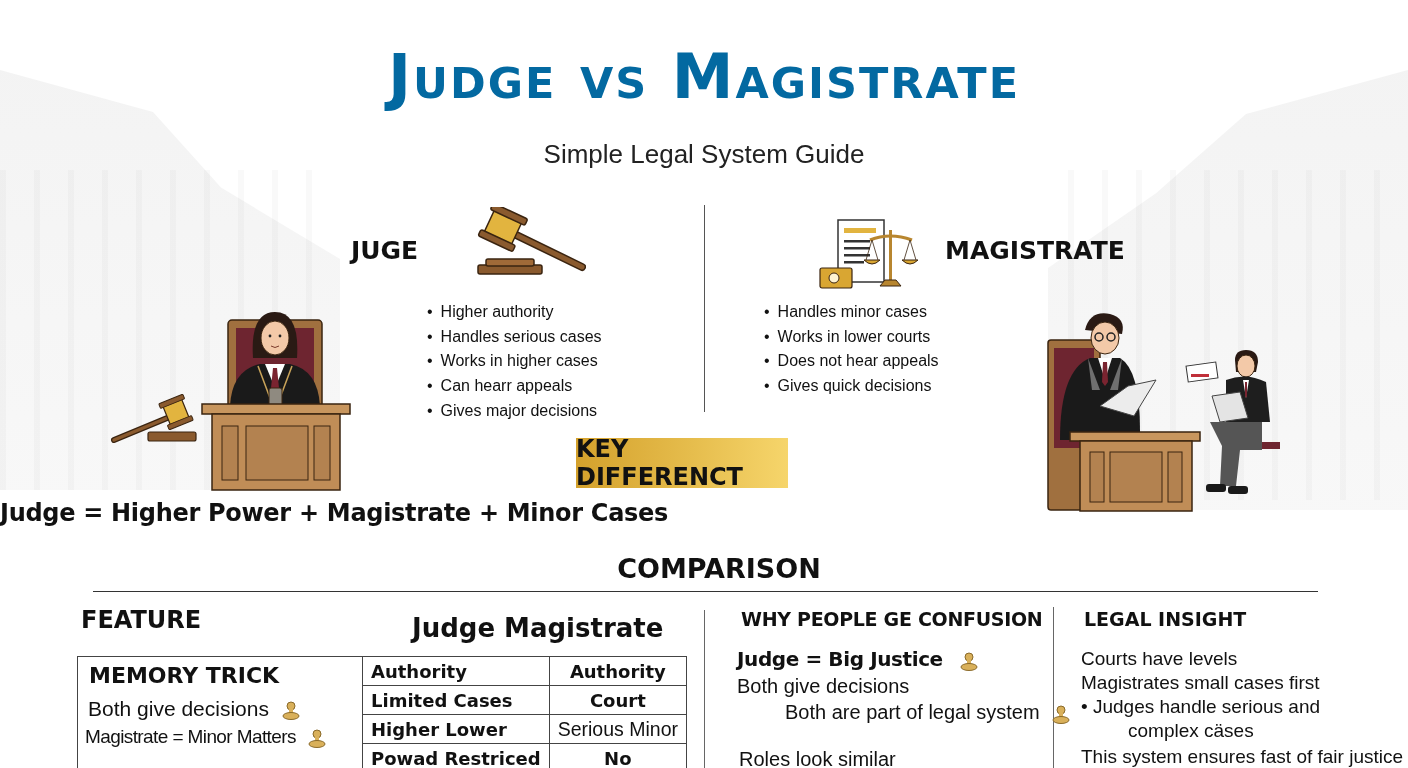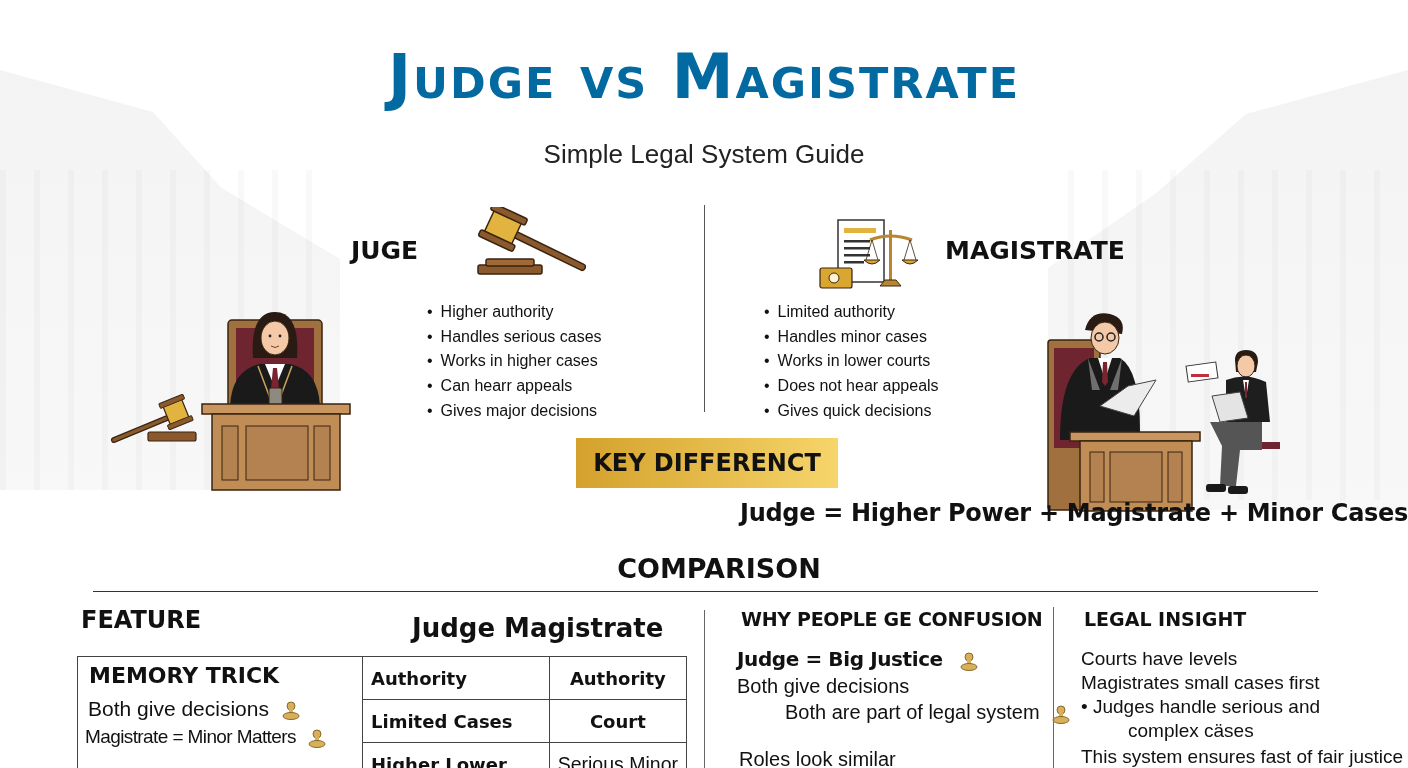--- a/index.html
+++ b/index.html
@@ -29,41 +29,41 @@
   .center-divider { left: 704px; top: 205px; width: 1px; height: 207px; background: #555; }
 
   .heading-judge { left: 351px; top: 236px; font-family: "DejaVu Sans", sans-serif; font-weight: bold; font-size: 25px; }
   .heading-mag { left: 945px; top: 236px; font-family: "DejaVu Sans", sans-serif; font-weight: bold; font-size: 25px; }
 
   .bullets { font-size: 16px; line-height: 24.7px; color: #111; list-style: none; }
   .bullets li::before { content: "\2022"; margin-right: 8px; }
   .bullets-judge { left: 427px; top: 300px; }
   .bullets-mag { left: 764px; top: 300px; }
 
-  .key-badge { left: 576px; top: 438px; width: 262px; height: 50px;
+  .key-badge { left: 576px; top: 438px; width: 212px; height: 50px;
     background: linear-gradient(90deg, #d4a12c 0%, #e6bd4d 55%, #f6d56b 100%);
     display: flex; align-items: center; justify-content: center;
     font-family: "DejaVu Sans", sans-serif; font-weight: bold; font-size: 24px; color: #111; }
-  .key-formula { left: 0; width: 1408px; top: 499px; text-align: right;
+  .key-formula { left: 0; width: 1408px; top: 499px; text-align: left;
     font-family: "DejaVu Sans", sans-serif; font-weight: bold; font-size: 24px; letter-spacing: -0.3px; }
 
   .comparison { left: 0; width: 1438px; top: 553px; text-align: center;
     font-family: "DejaVu Sans", sans-serif; font-weight: bold; font-size: 27px; }
   .comparison-rule { left: 93px; top: 591px; width: 1225px; height: 1px; background: #333; }
 
   .feature-label { left: 81px; top: 606px; font-family: "DejaVu Sans", sans-serif; font-weight: bold; font-size: 24px; }
   .table-title { left: 412px; top: 613px; font-family: "DejaVu Sans", sans-serif; font-weight: bold; font-size: 26px; }
 
   .memory-box { left: 77px; top: 656px; width: 286px; height: 130px; border: 1px solid #444; border-right: none; }
   .memory-title { left: 89px; top: 663px; font-family: "DejaVu Sans", sans-serif; font-weight: bold; font-size: 22px; }
   .memory-line1 { left: 88px; top: 697px; font-size: 21px; }
   .memory-line2 { left: 85px; top: 726px; font-size: 19px; letter-spacing: -0.6px; }
 
   table.cmp { position: absolute; left: 362px; top: 656px; border-collapse: collapse; }
-  table.cmp td { border: 1px solid #444; height: 43px; font-size: 19.5px; padding: 0 8px; white-space: nowrap; }
+  table.cmp td { border: 1px solid #444; height: 29px; font-size: 19.5px; padding: 0 8px; white-space: nowrap; }
   table.cmp td.c1 { width: 182px; font-family: "DejaVu Sans", sans-serif; font-weight: bold; font-size: 18px; }
   table.cmp td.c2 { width: 133px; text-align: center; }
   table.cmp td.bold { font-family: "DejaVu Sans", sans-serif; font-weight: bold; font-size: 18px; }
 
   .vdiv1 { left: 704px; top: 610px; width: 1px; height: 158px; background: #666; }
   .vdiv2 { left: 1053px; top: 607px; width: 1px; height: 161px; background: #666; }
 
   .why-title { left: 741px; top: 608px; font-family: "DejaVu Sans", sans-serif; font-weight: bold; font-size: 19px; letter-spacing: -0.3px; }
   .why-l1 { left: 737px; top: 647px; font-family: "DejaVu Sans", sans-serif; font-weight: bold; font-size: 20px; letter-spacing: -0.4px; }
   .why-l2 { left: 737px; top: 675px; font-size: 20px; }
@@ -178,21 +178,20 @@
     <path d="M46 42 Q54 50 62 42 Z" fill="#d9a632" stroke="#3a2410" stroke-width="1"></path>
     <line x1="92" y1="22" x2="86" y2="42" stroke="#3a2410" stroke-width="0.8"></line>
     <line x1="92" y1="22" x2="98" y2="42" stroke="#3a2410" stroke-width="0.8"></line>
     <path d="M84 42 Q92 50 100 42 Z" fill="#d9a632" stroke="#3a2410" stroke-width="1"></path>
   </svg>
 </div>
 
 <div class="abs heading-mag">MAGISTRATE</div>
 
 <ul class="abs bullets bullets-mag">
-  <li>Limited authority</li>
   <li>Handles minor cases</li>
   <li>Works in lower courts</li>
   <li>Does not hear appeals</li>
   <li>Gives quick decisions</li>
 </ul>
 
 <div class="abs" style="left:1040px; top:310px;">
   <svg width="240" height="205" viewBox="0 0 240 205">
 
     <rect x="8" y="30" width="52" height="170" rx="3" fill="#a0703f" stroke="#3a2410" stroke-width="1.5"></rect>

